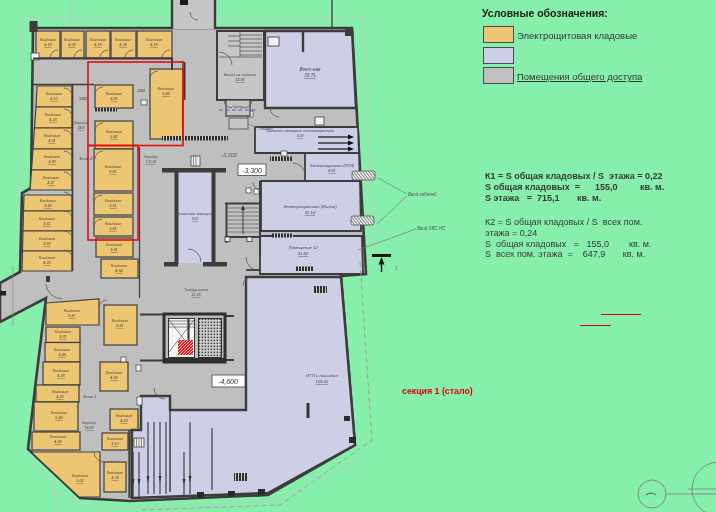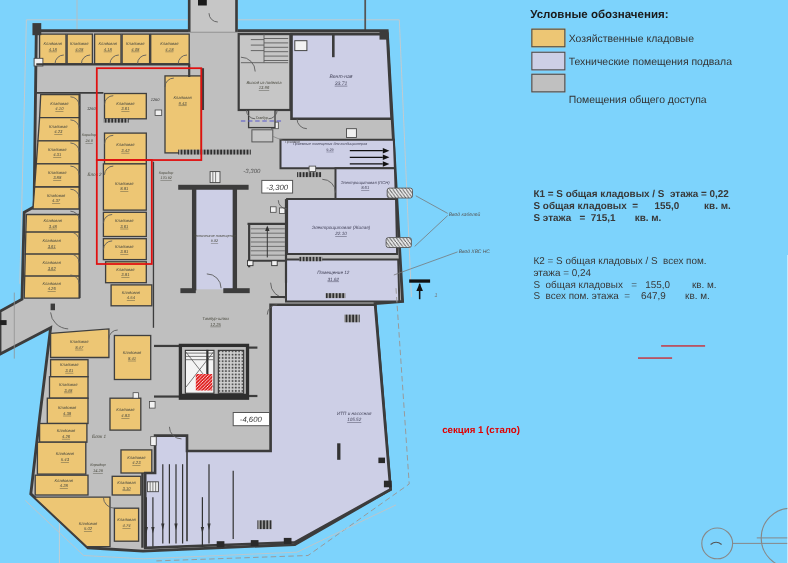--- a/index.html
+++ b/index.html
@@ -1,16 +1,16 @@
 <!DOCTYPE html>
 <html><head>
 <meta charset="utf-8">
 <style>
   html,body{margin:0;padding:0;background:#ffffff;}
-  #page{position:relative;width:716px;height:512px;background:#7dd3fc;overflow:hidden;
+  #page{position:relative;width:716px;height:512px;background:#86efac;overflow:hidden;
         font-family:"Liberation Sans",sans-serif;}
   svg{position:absolute;left:0;top:0;}
   .legend-title{position:absolute;left:482px;top:7px;font-size:10.5px;font-weight:bold;color:#1a1a1a;}
   .sw{position:absolute;width:31px;height:17px;border:1.4px solid #4a4a4a;box-sizing:border-box;}
   .swlab{position:absolute;left:517px;font-size:9.5px;color:#333;}
   .ktext{position:absolute;left:485px;font-size:9px;line-height:10.8px;color:#383838;white-space:pre;}
   .section-red{position:absolute;left:402px;top:386px;font-size:8.8px;font-weight:bold;color:#e00000;text-align:right;}
   .redline{position:absolute;height:1.6px;background:#e00000;}
 </style>
 </head>
@@ -513,33 +513,32 @@
 <path d="M646,495 q5,-4 10,0" stroke="#555" stroke-width="1" fill="none"></path>
 <line x1="666" y1="494" x2="716" y2="494" stroke="#888" stroke-width="0.9"></line>
 
 <circle cx="719" cy="489" r="27" fill="none" stroke="#888" stroke-width="1"></circle>
 <line x1="688" y1="489" x2="716" y2="489" stroke="#888" stroke-width="0.9"></line>
 </svg>
 
 <div class="legend-title">Условные обозначения:</div>
 
 <div class="sw" style="left:483px;top:26px;background:#edc674;"></div>
-<div class="swlab" style="top:30px;">Хозяйственные кладовые</div>
+<div class="swlab" style="top:30px;">Электрощитовая кладовые</div>
 
 <div class="sw" style="left:483px;top:47px;background:#cdcfe6;"></div>
-<div class="swlab" style="top:51px;">Технические помещения подвала</div>
 
 <div class="sw" style="left:483px;top:67px;background:#c0c0c0;"></div>
-<div class="swlab" style="top:86px;">Помещения общего доступа</div>
+<div class="swlab" style="top:71px;text-decoration:underline;">Помещения общего доступа</div>
 
 <div class="ktext" style="top:171px;font-weight:bold;">К1 = S общая кладовых / S  этажа = 0,22
 S общая кладовых  =      155,0         кв. м.
 S этажа   =  715,1       кв. м.</div>
 
-<div class="ktext" style="top:232px;">К2 = S общая кладовых / S  всех пом.
+<div class="ktext" style="top:217px;">К2 = S общая кладовых / S  всех пом.
 этажа = 0,24
 S  общая кладовых   =   155,0        кв. м.
 S  всех пом. этажа  =    647,9       кв. м.</div>
 
 
 <div class="redline" style="left:601px;top:313.5px;width:40px;"></div>
 
 <div class="redline" style="left:580px;top:324.5px;width:31px;"></div>
 
 <div class="section-red">секция 1 (стало)</div>

